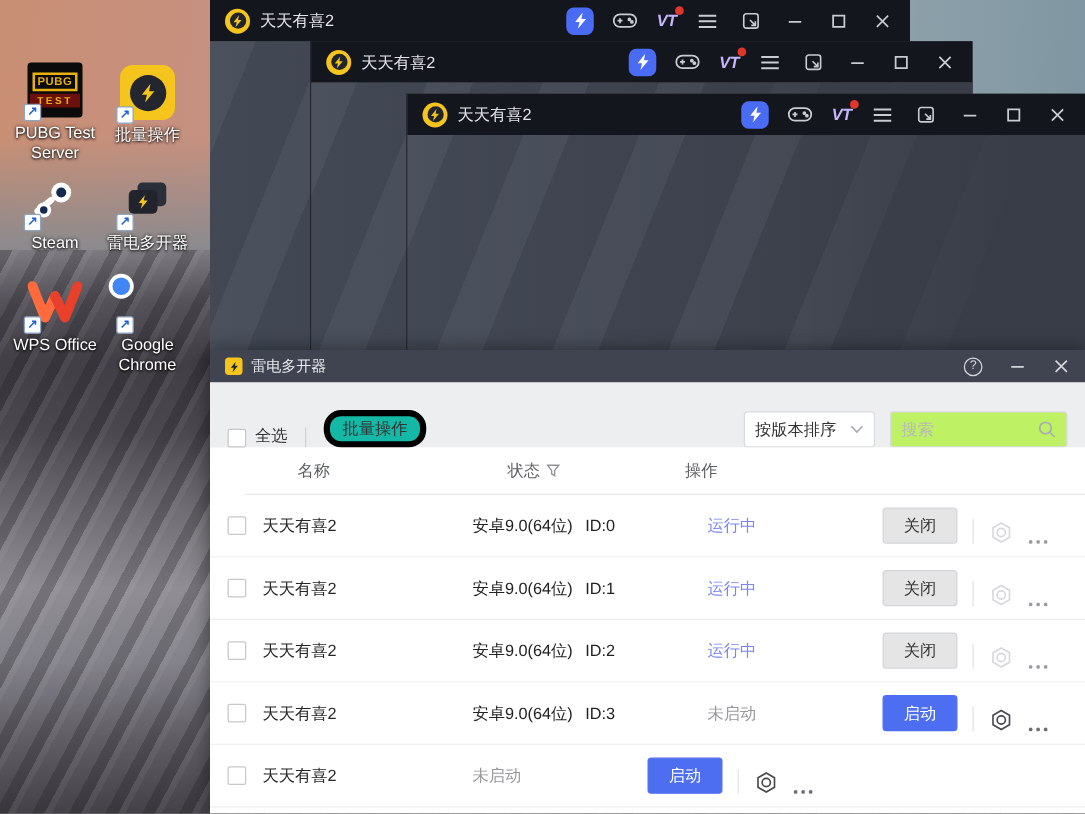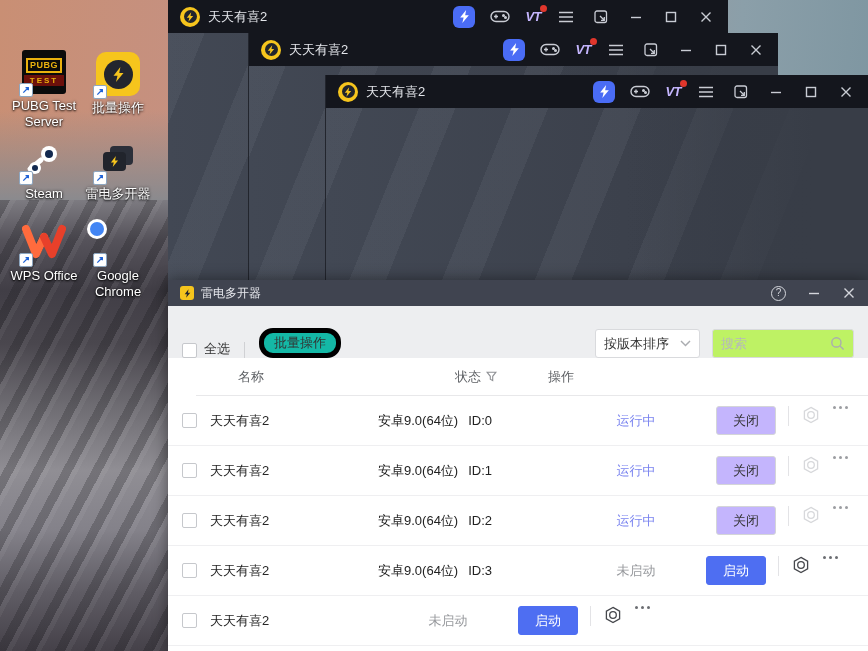--- a/index.html
+++ b/index.html
@@ -94,27 +94,27 @@
   .search-box input { border:none; outline:none; flex:1; min-width:0; font-size:13px; color:#333; font-family:inherit; background:transparent; }
   .search-box input::placeholder { color:#b6b8bc; }
 
   .m-header { height:38px; border-bottom:1px solid #e8e8ea; display:flex; align-items:center; background:#fff; flex:0 0 auto;margin-left:28px; }
   .m-header span.h { font-size:13px; color:#5c5f63; display:inline-flex; align-items:center; gap:5px; }
   .col-check { width:42px; display:flex; justify-content:flex-end; }
   .col-check .checkbox { margin-right:13px; }
   .col-name { width:168px; font-size:13px; color:#262626; }
   .col-version { width:188px; font-size:13px; color:#222; }
   .col-version .idtxt { margin-left:10px; }
-  .col-status { width:140px; font-size:13px;text-align:center; }
-  .col-action { flex:1; display:flex; align-items:flex-start; }
+  .col-status { width:140px; font-size:13px; }
+  .col-action { flex:1; display:flex; align-items:flex-end; }
 
   .m-rows { flex:1; overflow:hidden; }
   .m-row { height:50px; display:flex; align-items:center; border-bottom:1px solid #efeff1; background:#fff; }
   .act-btn { width:60px; height:29px; border-radius:3px; font-size:13px; font-family:inherit; }
-  .btn-close { background:#c4b5fd; border:1px solid #d4d5d8; color:#333;margin-left:10px; }
+  .btn-close { background:#e5e5e5; border:1px solid #d4d5d8; color:#333; }
   .btn-start { background:var(--accent,#4e6ef2); border:1px solid var(--accent,#4e6ef2); color:#fff; }
   .vdiv { width:1px; height:20px; background:#e3e3e6; margin:0 13px 0 12px; }
   .gear { width:18px; height:18px; display:flex; }
   .dots { margin-left:13px; display:flex; gap:3px; align-items:center; }
   .dots i { width:3px; height:3px; border-radius:50%; background:#8b8d91; display:block; }
   .m-row.running .status { color:var(--running,#7b85f0); }
   .m-row.stopped .status { color:#97999d; }
   .m-row.running .gear svg { stroke:#d7d8db; }
   .m-row.stopped .gear svg { stroke:#46484d; }
   .m-row.running .dots i { background:#9b9da1; }

